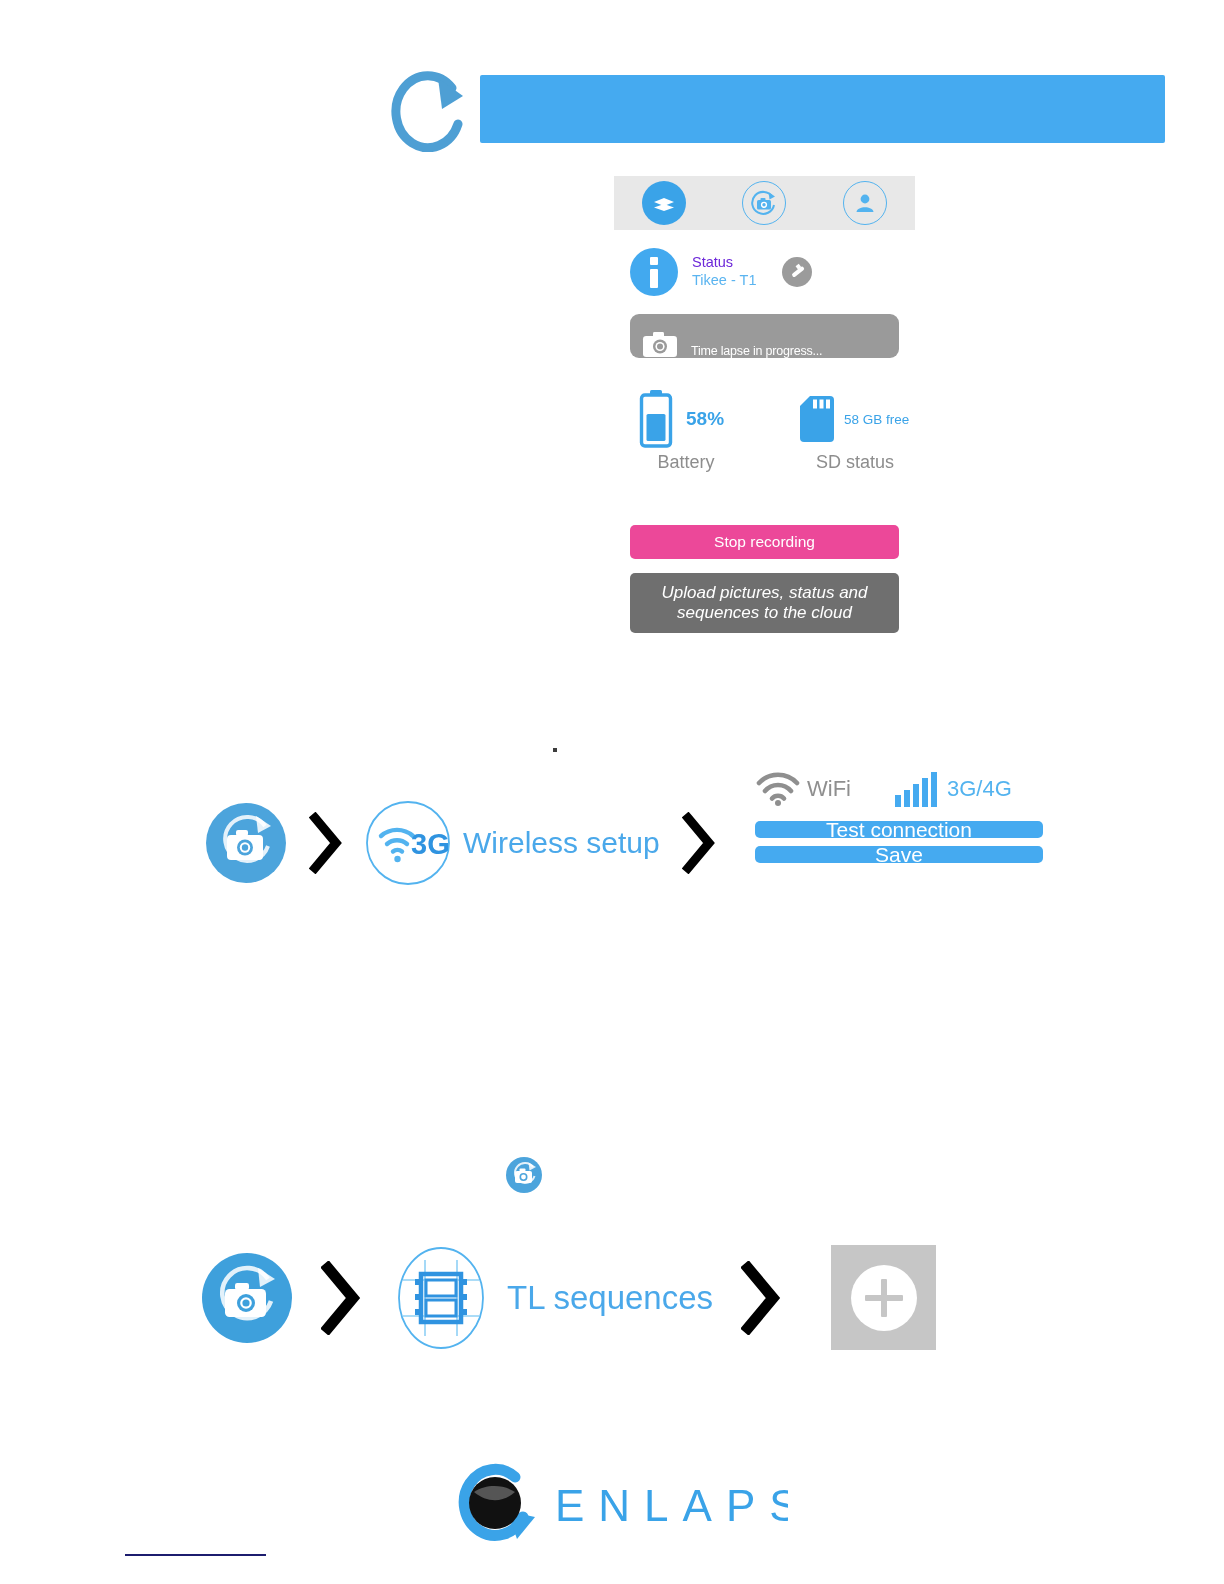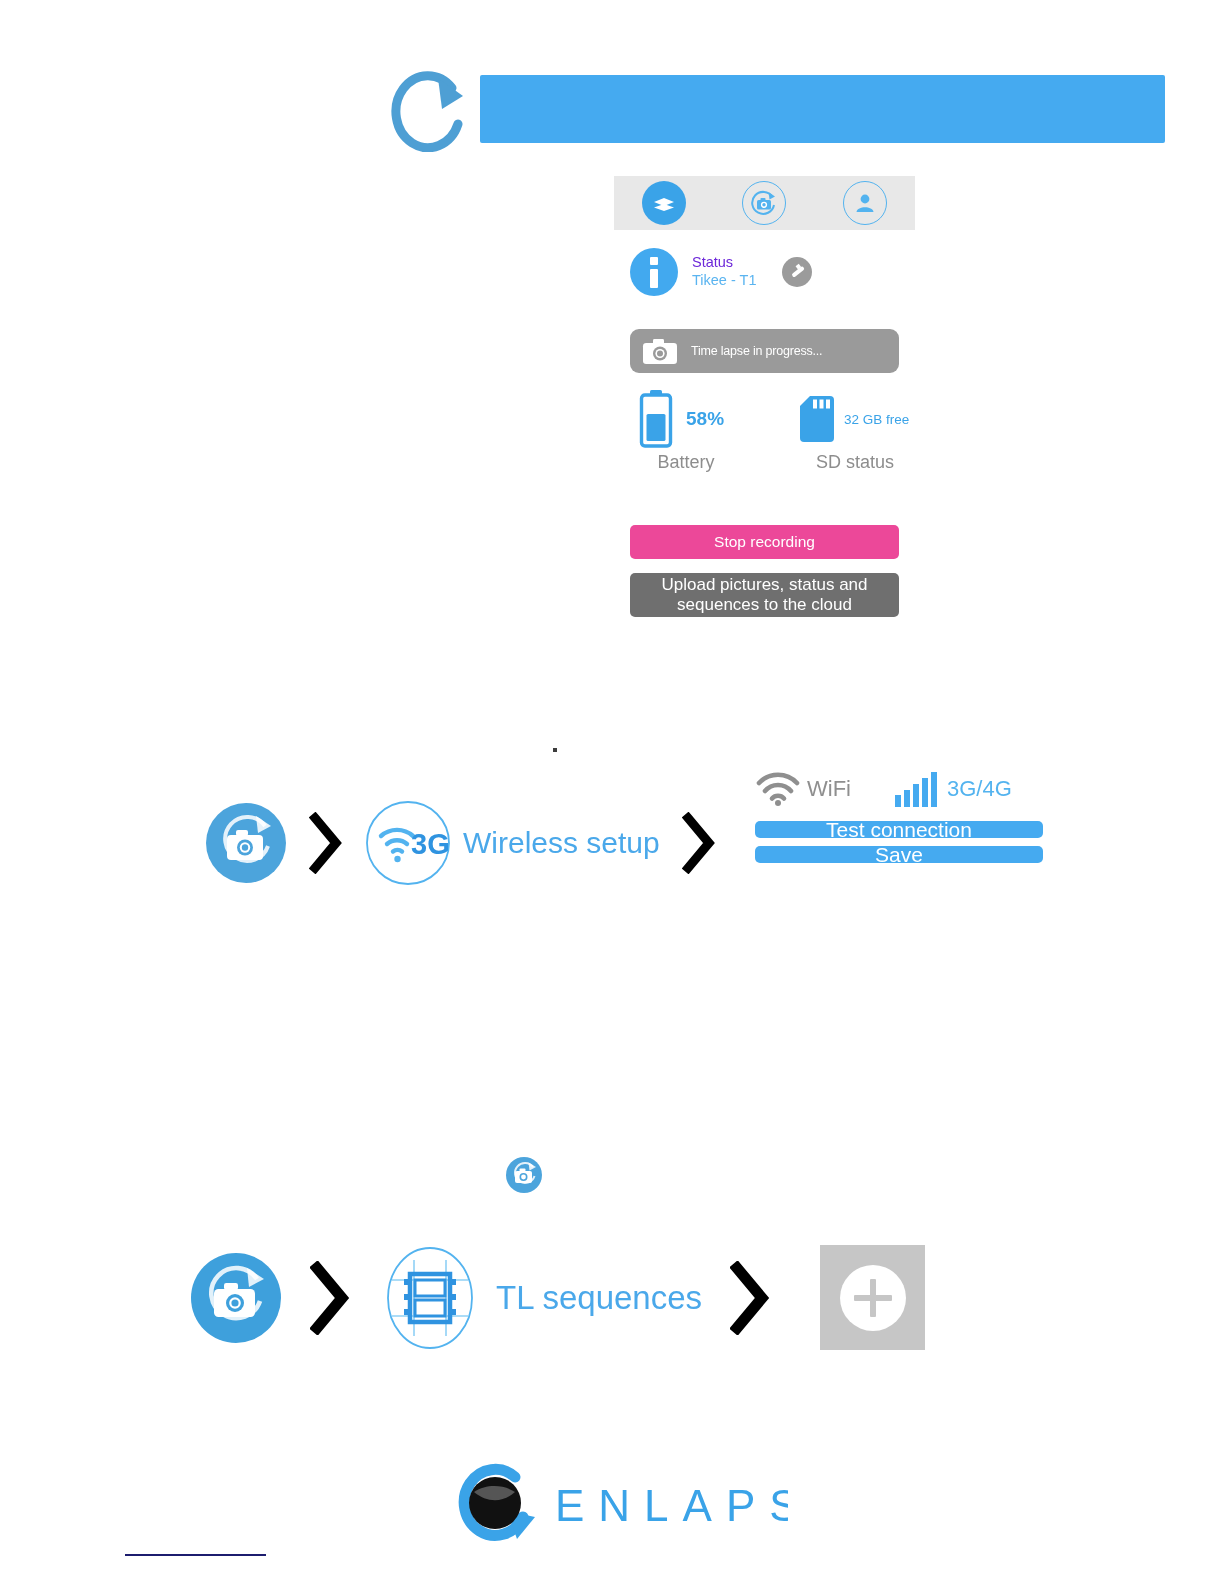--- a/index.html
+++ b/index.html
@@ -26,57 +26,57 @@
   #status-row{position:absolute;left:16px;top:68px;width:270px;height:56px;display:flex;align-items:center;}
   #info-icon{width:48px;height:48px;border-radius:50%;background:#42a9ef;position:relative;flex:0 0 auto;}
   #info-icon .dot{position:absolute;left:50%;top:9px;transform:translateX(-50%);width:8px;height:8px;background:#fff;border-radius:1px;}
   #info-icon .stem{position:absolute;left:50%;top:21px;transform:translateX(-50%);width:8px;height:19px;background:#fff;border-radius:1px;}
   #status-text{margin-left:14px;line-height:1.22;}
   #status-text .l1{color:#6d28d9;font-size:14.5px;}
   #status-text .l2{color:#5ab4f0;font-size:14.5px;}
   #plug-icon{margin-left:26px;width:30px;height:30px;border-radius:50%;background:#9b9b9b;position:relative;}
 
   #tl-bar{position:absolute;left:16px;top:138px;width:269px;height:44px;background:#9a9a9a;
-          border-radius:9px;display:flex;align-items:center;margin-top:15px;}
+          border-radius:9px;display:flex;align-items:flex-end;}
   #tl-cam{margin-left:12px;width:36px;height:27px;position:relative;flex:0 0 auto;}
   #tl-label{margin-left:13px;color:#ffffff;font-size:12.5px;letter-spacing:-.2px;}
 
   #meters{position:absolute;left:16px;top:212px;width:270px;height:90px;}
   #battery-block{position:absolute;left:8px;top:0;width:120px;text-align:left;}
   #sd-block{position:absolute;left:170px;top:0;width:130px;text-align:left;}
   .meter-row{display:flex;align-items:center;height:62px;}
   .meter-val{color:#3aa3e8;font-size:19px;font-weight:bold;margin-left:12px;}
   .meter-val.sm{font-size:13.5px;font-weight:normal;margin-left:10px;}
   .meter-cap{color:#8d8d8d;font-size:18px;text-align:center;margin-top:2px;}
   #battery-block .meter-cap{width:96px;}
   #sd-block .meter-cap{width:110px;}
 
   #stop-btn{position:absolute;left:16px;top:349px;width:269px;height:34px;background:#ec4899;
             border-radius:5px;color:#fff;font-size:15.5px;display:flex;align-items:center;justify-content:center;border:none;}
-  #upload-btn{position:absolute;left:16px;top:397px;width:269px;height:44px;background:#6f6f6f;
+  #upload-btn{position:absolute;left:16px;top:397px;width:269px;height:60px;background:#6f6f6f;
               border-radius:5px;color:#fff;font-size:17px;line-height:1.2;text-align:center;
-              display:flex;align-items:center;justify-content:center;padding:0 6px;box-sizing:border-box;border:none;}
+              display:flex;align-items:center;justify-content:center;padding:0 6px;box-sizing:border-box;border:none;font-style:italic;}
 
   
   .flow{position:absolute;display:flex;align-items:center;}
   .flow-label{color:#4aa8ea;}
   .chev{display:block;}
 
   #row-wireless{left:205px;top:800px;}
   #wireless-label{font-size:30px;margin-left:12px;}
   #row-wireless .chev{margin:0 22px;}
 
   #wireless-right{position:absolute;left:755px;top:765px;width:290px;}
   #signal-row{display:flex;align-items:center;height:48px;}
   #wifi-label{color:#8f8f8f;font-size:22px;margin-left:6px;}
   #g34-label{color:#53b3ef;font-size:22px;margin-left:6px;}
   .wbtn{width:288px;height:17px;background:#45aaf0;border-radius:5px;color:#fff;font-size:21px;
         display:flex;align-items:center;justify-content:center;margin-top:8px;border:none;}
 
-  #row-tl{left:190px;top:1245px;}
+  #row-tl{left:201px;top:1245px;}
   #tl-seq-label{font-size:33px;margin-left:14px;}
   #row-tl .chev{margin:0 28px;}
   #add-tile{width:105px;height:105px;background:#c6c6c6;display:flex;align-items:center;justify-content:center;margin-left:22px;}
   #add-circle{width:66px;height:66px;border-radius:50%;background:#ffffff;position:relative;}
   #add-circle .hbar{position:absolute;left:14px;top:30px;width:38px;height:6px;background:#c6c6c6;border-radius:1px;}
   #add-circle .vbar{position:absolute;left:30px;top:14px;width:6px;height:38px;background:#c6c6c6;border-radius:1px;}
 
   #mini-cam{left:505px;top:1156px;width:38px;height:38px;}
   #stray-dot{left:553px;top:748px;width:4px;height:4px;background:#3c3c3c;}
 
@@ -165,21 +165,21 @@
       <div class="meter-cap">Battery</div>
     </div>
     <div id="sd-block">
       <div class="meter-row">
         <svg width="34" height="46" viewBox="0 0 34 46" aria-hidden="true">
           <path d="M10 0 H30 A4 4 0 0 1 34 4 V42 A4 4 0 0 1 30 46 H4 A4 4 0 0 1 0 42 V10 Z" fill="#3aa3e8"></path>
           <rect x="13" y="3.5" width="4" height="9" fill="#ffffff"></rect>
           <rect x="19.5" y="3.5" width="4" height="9" fill="#ffffff"></rect>
           <rect x="26" y="3.5" width="4" height="9" fill="#ffffff"></rect>
         </svg>
-        <div class="meter-val sm">32 GB free</div>
+        <div class="meter-val sm">58 GB free</div>
       </div>
       <div class="meter-cap">SD status</div>
     </div>
   </div>
 
   <button id="stop-btn">Stop recording</button>
   <button id="upload-btn">Upload pictures, status and sequences to the cloud</button>
 </div>
 
 <div class="abs" id="stray-dot"></div>

